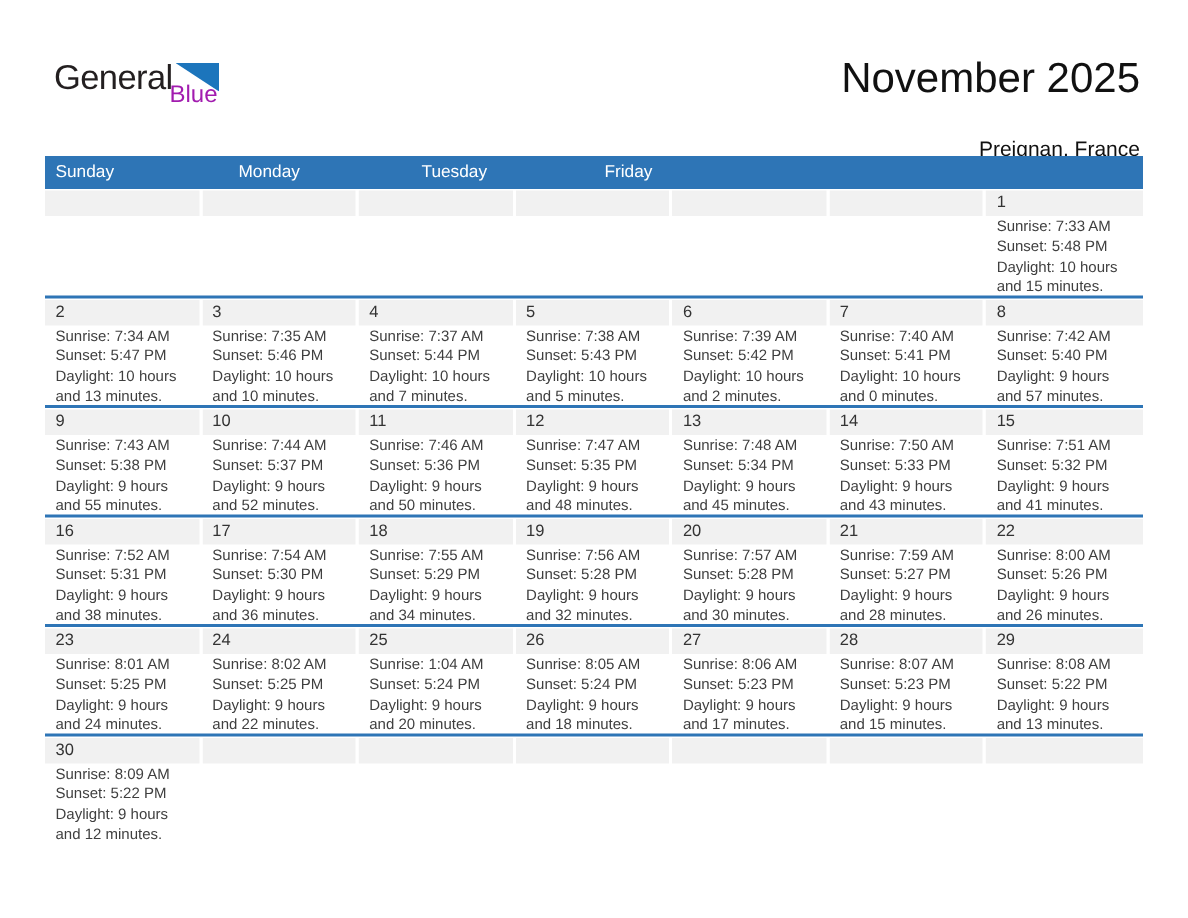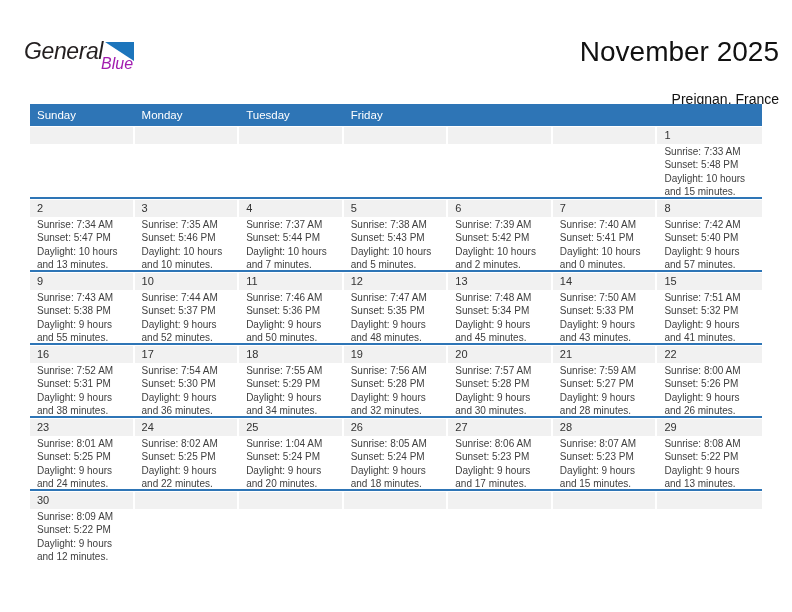--- a/index.html
+++ b/index.html
@@ -1,35 +1,35 @@
 <!DOCTYPE html>
 <html><head>
 <meta charset="utf-8">
 <style>
   html,body{margin:0;padding:0;background:#e8e8e8;}
   .page{position:relative;width:792px;height:612px;background:#ffffff;overflow:hidden;
         font-family:"Liberation Sans",sans-serif;margin:0 auto;}
 
   
-  .logo{position:absolute;left:24px;top:40px;font-style:italic;}
+  .logo{position:absolute;left:36px;top:40px;}
   .logo-top{display:flex;align-items:flex-start;font-size:23px;line-height:1;
             color:#231F20;letter-spacing:-0.4px;}
   .tri{width:29px;height:19px;background:#1C75BC;margin-left:2px;margin-top:2px;
        clip-path:polygon(0 0,100% 0,100% 100%);}
   .logo-bottom{font-size:16px;line-height:1;color:#a21caf;text-align:right;
                margin-top:-7px;padding-right:1px;}
 
   
-  .titleblock{position:absolute;right:13px;top:36px;text-align:right;}
+  .titleblock{position:absolute;right:32px;top:36px;text-align:right;}
   .title{font-size:28px;line-height:1.15;color:#111111;}
   .subtitle{font-size:14px;color:#111111;margin-top:23px;}
 
   
   .calendar{position:absolute;left:30px;top:104px;width:732px;}
-  .weekday-row{display:grid;grid-template-columns:repeat(7,1fr);
+  .weekday-row{display:grid;grid-template-columns:repeat(6,1fr);
                background:#2E75B6;height:22px;}
   .weekday{color:#ffffff;font-size:11.5px;line-height:22px;padding-left:7px;
            white-space:nowrap;overflow:hidden;}
   .week{display:grid;grid-template-columns:repeat(7,1fr);
         border-bottom:2px solid #2E75B6;height:71px;}
   .week.last{border-bottom:none;}
   .cell{overflow:hidden;}
   .band{height:17px;line-height:17px;background:#F1F1F1;font-size:11px;
         color:#333333;padding-left:7px;margin-top:1px;margin-right:2px;}
   .cell:last-child .band{margin-right:0;}

